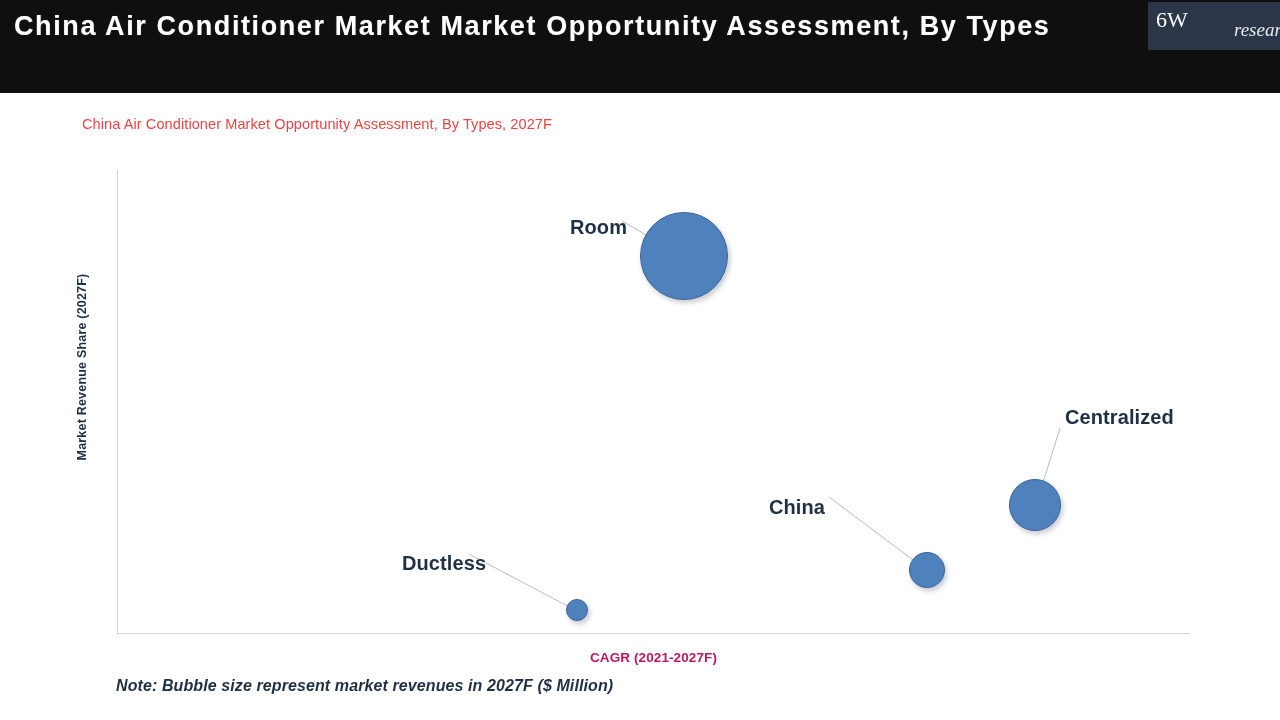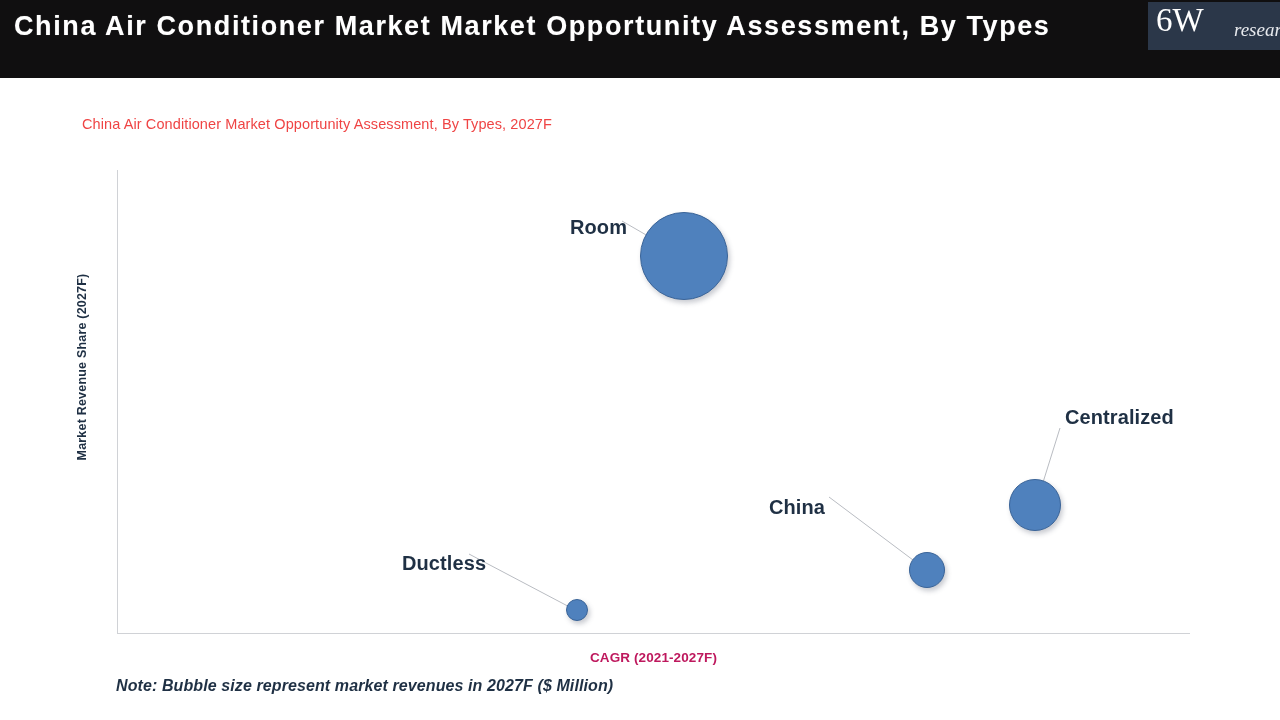--- a/index.html
+++ b/index.html
@@ -13,21 +13,21 @@
     overflow: hidden;
     font-family: "Liberation Sans", sans-serif;
     position: relative;
   }
 
   
   .header-band {
     position: absolute;
     left: 0; top: 0;
     width: 1280px;
-    height: 78px;
+    height: 93px;
     background: #100f10;
     overflow: hidden;
   }
   .header-title {
     position: absolute;
     left: 14px;
     top: 7px;
     width: 1100px;
     color: #ffffff;
     font-family: "Liberation Sans Narrow", "Liberation Sans", sans-serif;
@@ -45,21 +45,21 @@
     height: 48px;
     background: #2b3749;
     overflow: hidden;
   }
   .logo-6w {
     position: absolute;
     left: 8px;
     top: -2px;
     color: #ffffff;
     font-family: "Liberation Serif", serif;
-    font-size: 33px;
+    font-size: 22px;
     line-height: 40px;
     letter-spacing: 0px;
   }
   .logo-research {
     position: absolute;
     left: 62px;
     top: 16px;
     color: #e8eaee;
     font-family: "Liberation Serif", serif;
     font-style: italic;

